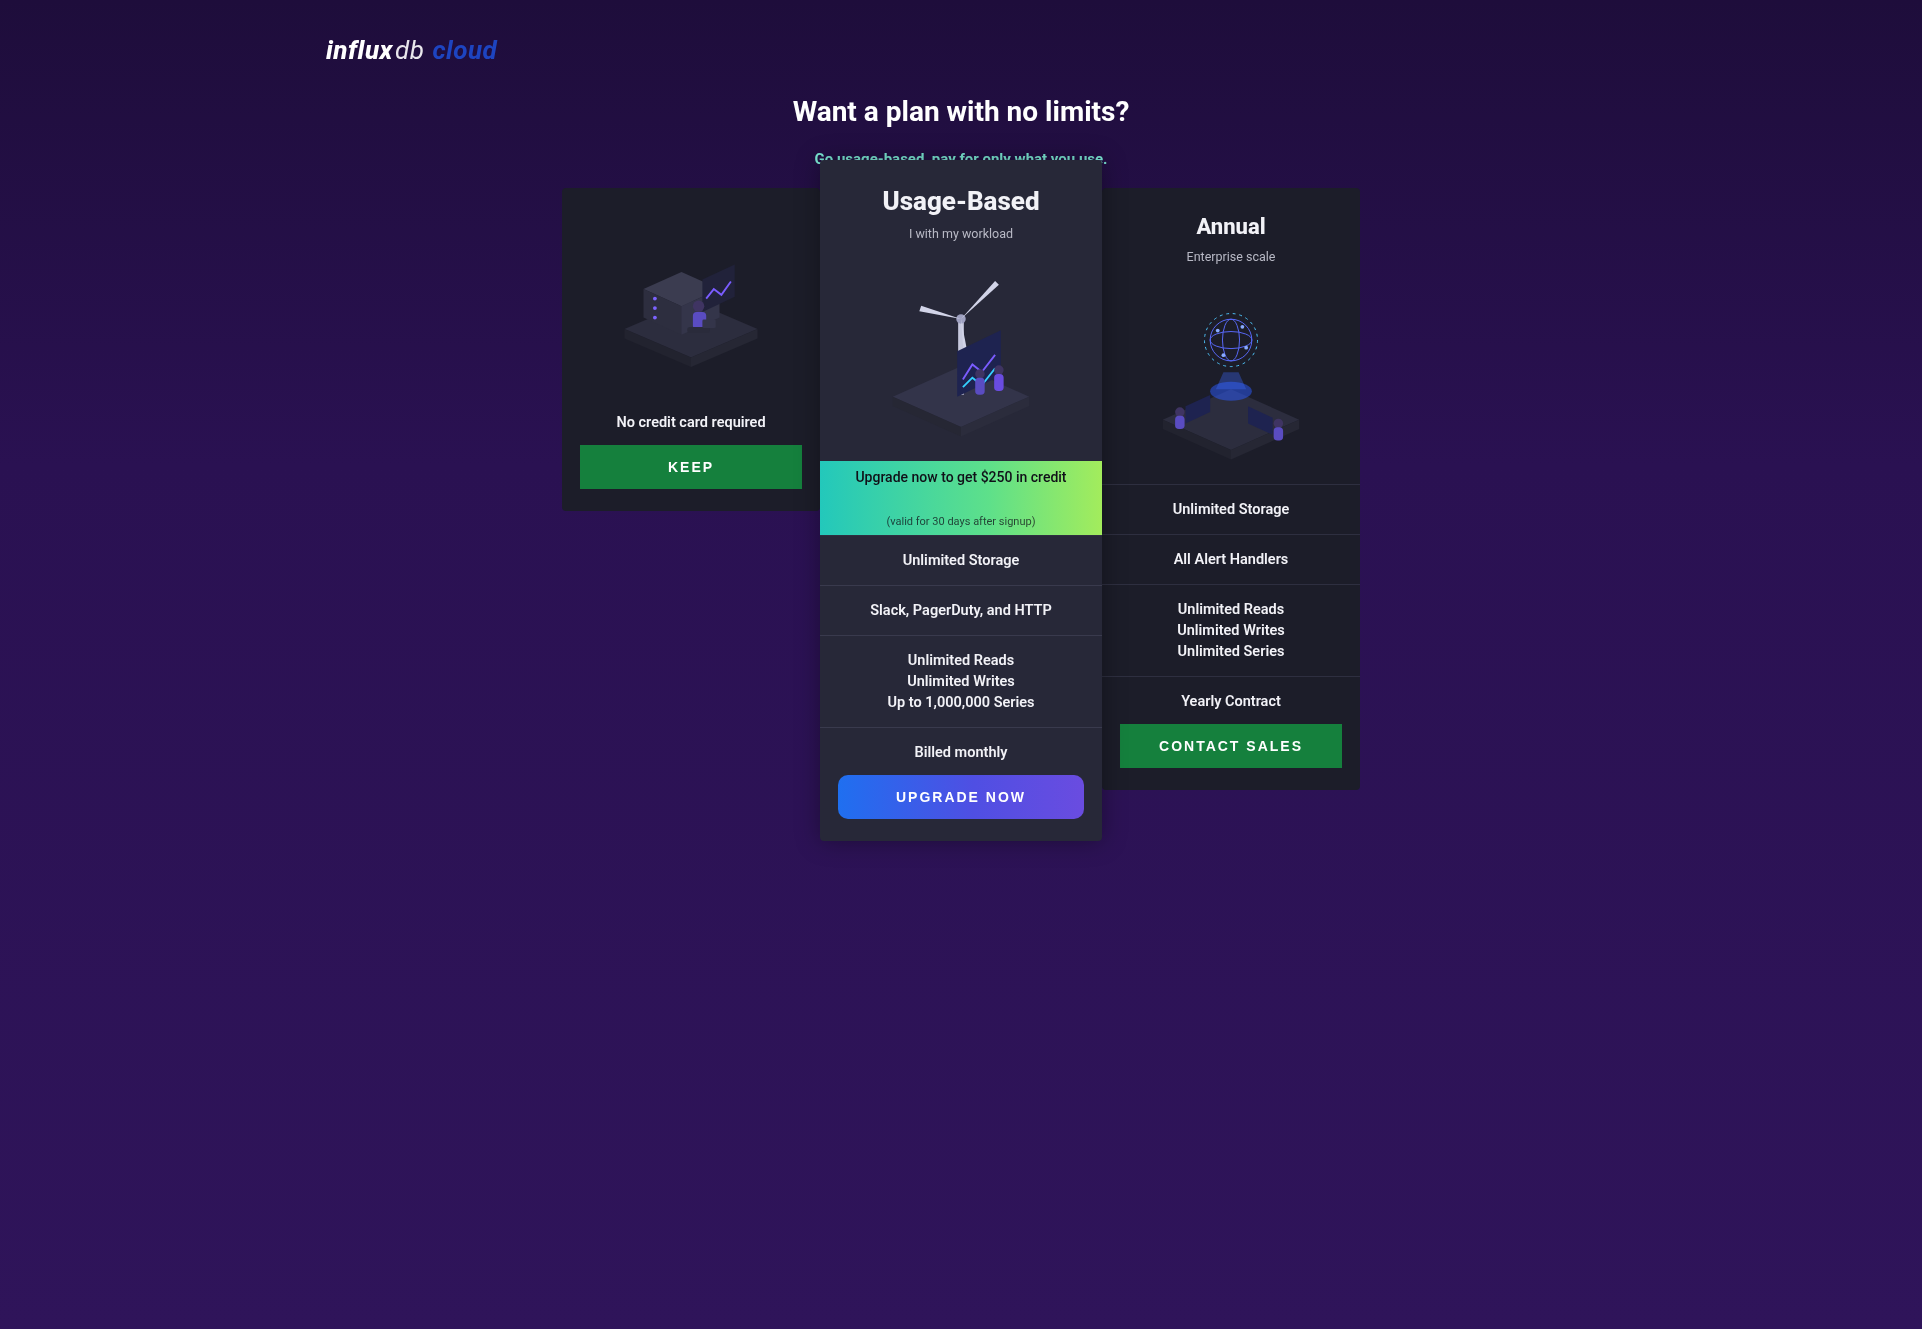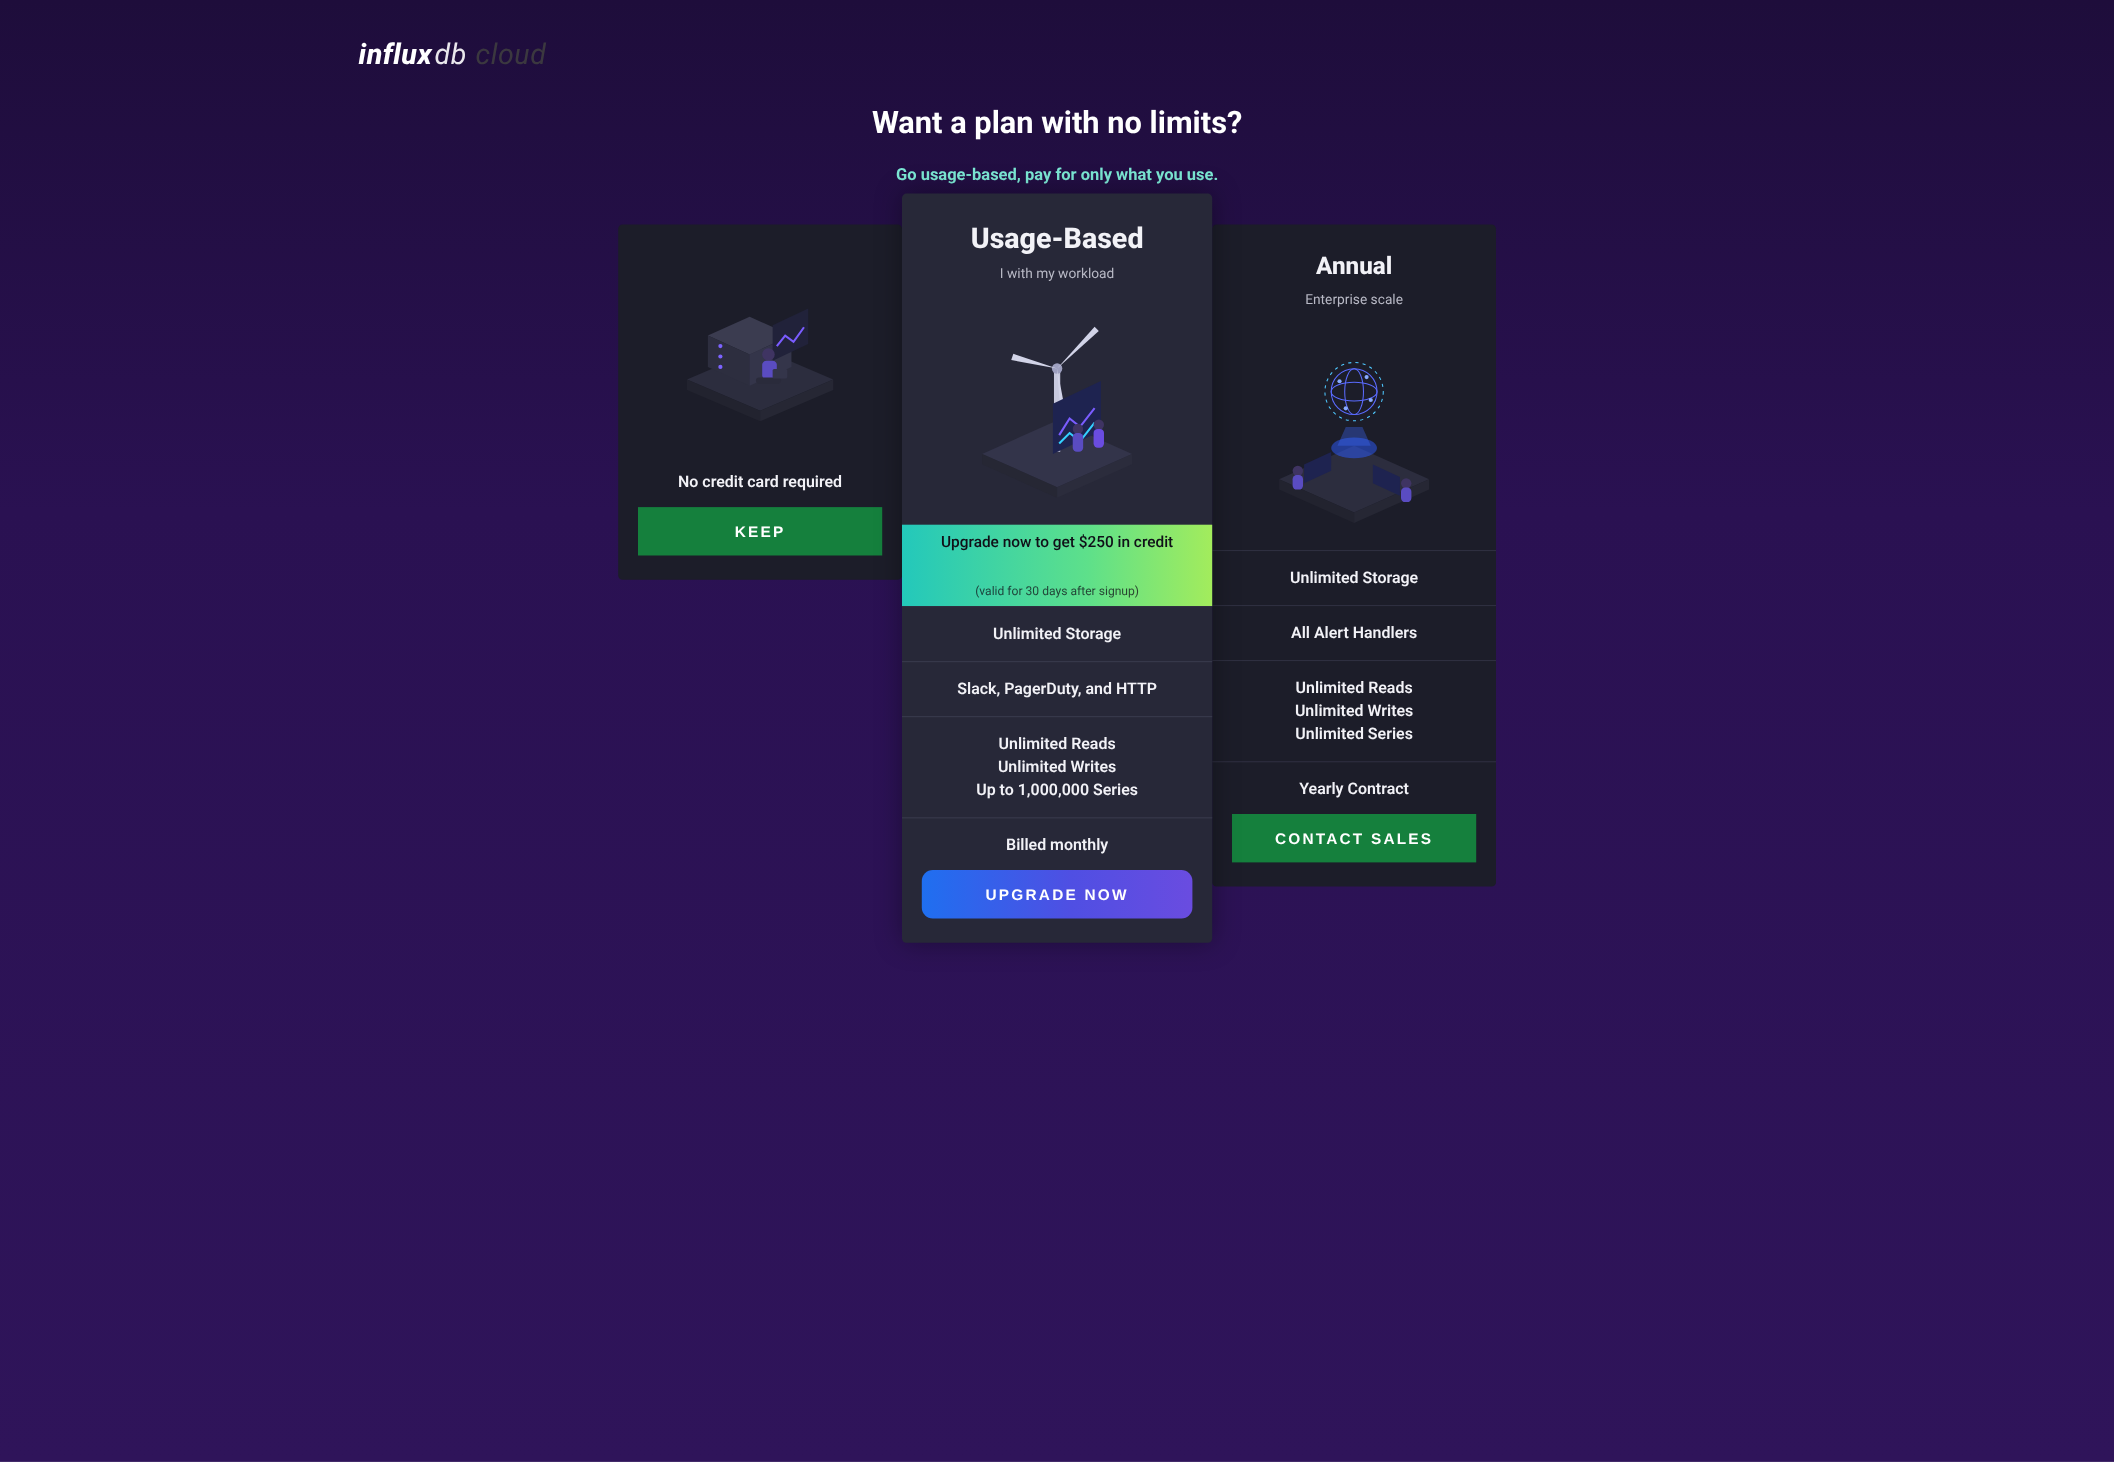--- a/index.html
+++ b/index.html
@@ -15,23 +15,23 @@
     margin: 0 auto;
     padding: 25px 30px 60px;
   }
   .logo {
     font-size: 26px;
     letter-spacing: .5px;
     margin: 10px 0 30px 0;
   }
   .logo .bold { font-weight: 800; font-style: italic; color:#fff; }
   .logo .light { font-weight: 400; font-style: italic; color:#fff; opacity:.9; margin-left:2px; }
-  .logo .cloud { font-weight: 400; font-style: italic; color:#404040; opacity:.85; margin-left:8px; }
-
-  .header { text-align: center; margin-bottom: 36px; }
+  .logo .cloud { font-weight: 700; font-style: italic; color:#1d4ed8; opacity:.85; margin-left:8px; }
+
+  .header { text-align: center; margin-bottom: 20px; }
   .header h1 { font-size: 28px; font-weight: 700; margin-bottom: 22px; }
   .header .sub { font-size: 15px; font-weight: 700; color:#7ce9d5; }
 
   .plans {
     display:flex; justify-content:center; align-items:flex-start; gap:0;
   }
   .plan {
     background:#1c1d29;
     width: 258px;
     border-radius: 4px;

